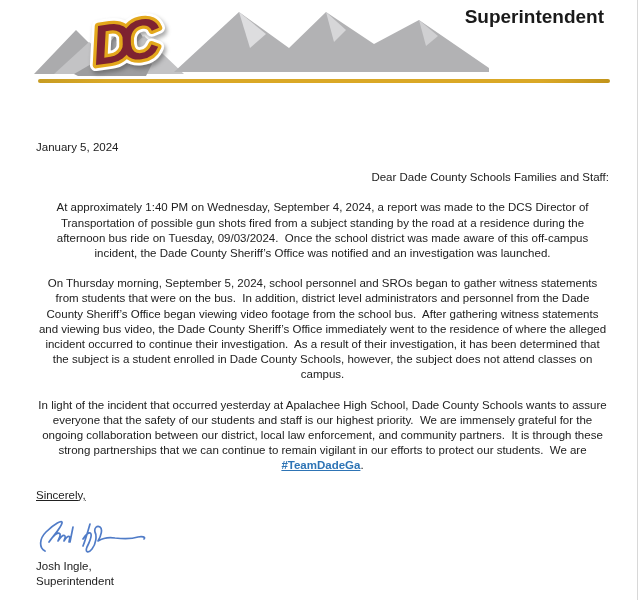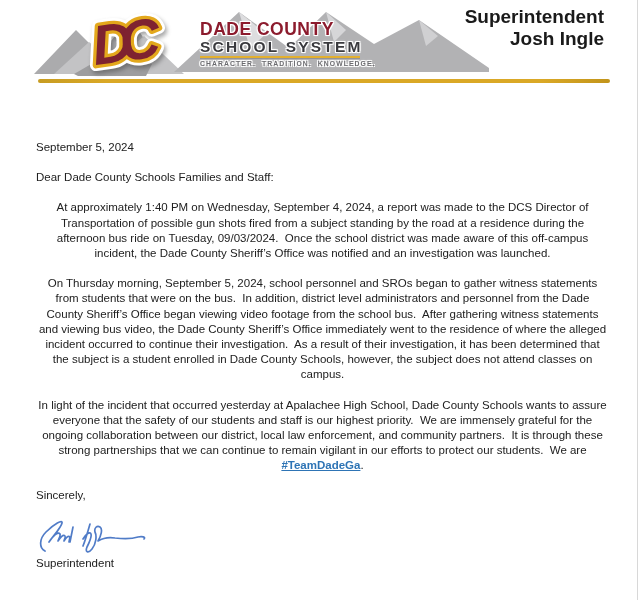--- a/index.html
+++ b/index.html
@@ -54,26 +54,26 @@
     position: absolute; left: 38px; top: 79px; width: 572px; height: 4px;
     border-radius: 2px;
     background: linear-gradient(90deg, #c79c22, #DAA826 12%, #DAA826 88%, #c2941a);
   }
   
   .letter-body {
     position: absolute; left: 36px; top: 83px; width: 573px;
     font-size: 11.5px; line-height: 15.2px; color: #212121;
   }
   .date { margin-top: 57px; }
-  .salutation { margin-top: 15px; }
+  .salutation { margin-top: 15px; text-align: right; }
   .para { margin-top: 15px; white-space: pre-wrap; text-align: center; }
   .para a {
     color: #2E74B5; font-weight: bold;
   }
-  .valediction { margin-top: 14px; }
+  .valediction { margin-top: 14px; text-decoration: underline; }
   .signature { margin-top: 7px; display: block; }
   .sig-name { margin-top: 3px; }
 </style>
 </head>
 <body>
 
 <div class="page">
 
   <div class="letterhead">
 
@@ -88,53 +88,47 @@
     </svg>
 
     <svg class="dc-logo" width="132" height="80" viewBox="0 0 132 80">
       <g transform="rotate(-8 66 40)" font-family="'Liberation Sans', sans-serif" font-weight="bold" font-style="italic" font-size="56" letter-spacing="-13" stroke-linejoin="round">
         <text x="12" y="58" fill="none" stroke="#ffffff" stroke-width="12">DC</text>
         <text x="12" y="58" fill="none" stroke="#E3A81C" stroke-width="6.5">DC</text>
         <text x="12" y="58" fill="#7E2230">DC</text>
       </g>
     </svg>
 
-    <div class="org-block">
-      <div class="org-line1">DADE COUNTY</div>
-      <div class="org-line2">SCHOOL SYSTEM</div>
-      <div class="org-divider"></div>
-      <div class="org-tagline">CHARACTER.  TRADITION.  KNOWLEDGE.</div>
-    </div>
 
     <div class="super-block">
       <div>Superintendent</div>
-      <div>Josh Ingle</div>
     </div>
 
     <div class="gold-rule"></div>
   </div>
 
   <div class="letter-body">
 
-    <div class="date">September 5, 2024</div>
+    <div class="date">January 5, 2024</div>
 
     <div class="salutation">Dear Dade County Schools Families and Staff:</div>
 
     <div class="para">At approximately 1:40 PM on Wednesday, September 4, 2024, a report was made to the DCS Director of Transportation of possible gun shots fired from a subject standing by the road at a residence during the afternoon bus ride on Tuesday, 09/03/2024.  Once the school district was made aware of this off-campus incident, the Dade County Sheriff’s Office was notified and an investigation was launched.</div>
 
     <div class="para">On Thursday morning, September 5, 2024, school personnel and SROs began to gather witness statements from students that were on the bus.  In addition, district level administrators and personnel from the Dade County Sheriff’s Office began viewing video footage from the school bus.  After gathering witness statements and viewing bus video, the Dade County Sheriff’s Office immediately went to the residence of where the alleged incident occurred to continue their investigation.  As a result of their investigation, it has been determined that the subject is a student enrolled in Dade County Schools, however, the subject does not attend classes on campus.</div>
 
     <div class="para"><span>In light of the incident that occurred yesterday at Apalachee High School, Dade County Schools wants to assure everyone that the safety of our students and staff is our highest priority.  We are immensely grateful for the ongoing collaboration between our district, local law enforcement, and community partners.  It is through these strong partnerships that we can continue to remain vigilant in our efforts to protect our students.  We are </span><a href="#">#TeamDadeGa</a><span>.</span></div>
 
     <div class="valediction">Sincerely,</div>
 
     <svg class="signature" width="118" height="46" viewBox="0 0 118 46">
       <g fill="none" stroke="#3E6EC2" stroke-width="1.7" stroke-linecap="round" stroke-linejoin="round" opacity="0.9">
         <path d="M9,41 C3,38 3,29 10,22 C18,14 27,9 26,13 C25,18 17,26 13,32 C17,26 22,21 24,24 C25,26 22,30 22,31 C24,28 27,24 29,26 C30,27 28,30 28,31 C30,28 32,25 34,27 L33,32 M37,17 L34,32"></path>
         <path d="M54,14 C52,21 49,31 47,36 M47,29 C50,24 54,21 55,24 C56,27 53,33 51,37 C49,42 52,44 56,39 C60,34 61,26 59,22 C58,18 61,15 64,17 C67,19 65,26 62,31 C67,28 73,27 79,28 C87,29 96,29 102,27 C106,26 110,27 108,29"></path>
       </g>
     </svg>
 
+    <div class="sig-name">Josh Ingle,</div>
     <div>Superintendent</div>
   </div>
 
   <div class="page-edge"></div>
 </div>
 
 </body></html>

